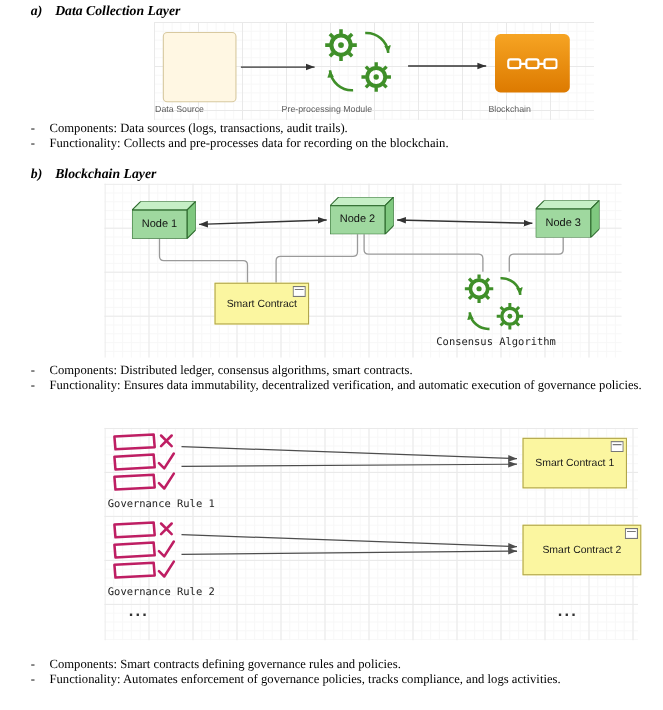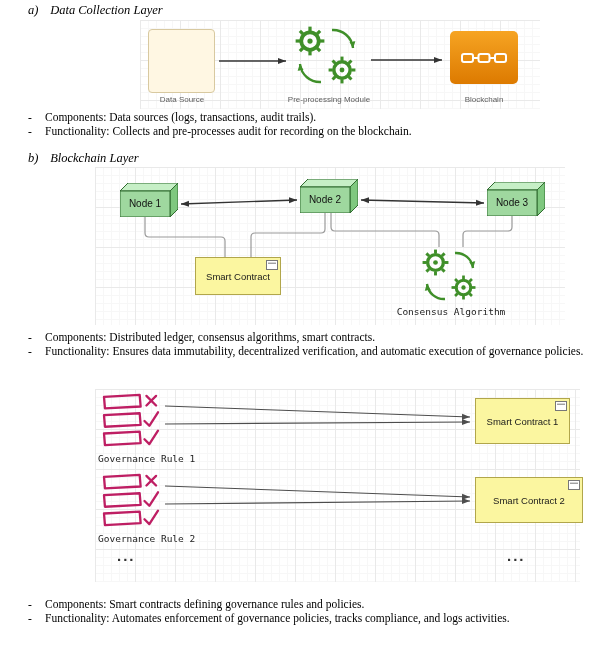--- a/index.html
+++ b/index.html
@@ -1,20 +1,20 @@
 <!DOCTYPE html>
 <html><head>
 <meta charset="utf-8">
 <style>
   html,body{margin:0;padding:0;background:#fff;}
   .page{position:relative;width:603px;height:645px;background:#fff;overflow:hidden;
         font-family:"Liberation Serif",serif;color:#000;}
 
   
-  .heading{position:absolute;left:28px;font-style:italic;font-size:12.5px;white-space:nowrap;}
+  .heading{position:absolute;left:28px;font-style:italic;font-size:12.5px;white-space:nowrap;font-weight:bold;}
   .h-letter{display:inline-block;width:19px;}
 
   
   .bullet-row{position:absolute;left:28px;width:570px;font-size:11.5px;white-space:nowrap;}
   .b-mark{display:inline-block;width:17px;}
 
   
   .diagram{position:absolute;background-color:#ffffff;
     background-image:
       linear-gradient(#e9e9e9 1px, transparent 1px),
@@ -25,21 +25,21 @@
   .layer{position:absolute;left:0;top:0;width:100%;height:100%;}
 
   .box-cream{position:absolute;background:#FFF7E3;border:1px solid #D8C9A0;border-radius:4px;box-sizing:border-box;}
   .box-orange{position:absolute;background:linear-gradient(180deg,#F6A423,#DD7A00);border-radius:5px;
               display:flex;align-items:center;justify-content:center;}
   .box-note{position:absolute;background:#FBF6A0;border:1px solid #B1A64B;box-sizing:border-box;
             display:flex;align-items:center;justify-content:center;
             font-family:"Liberation Sans",sans-serif;font-size:9.5px;color:#1a1a1a;}
   .note-badge{position:absolute;top:2px;right:2px;}
 
-  .shape-label{position:absolute;font-family:"Liberation Sans",sans-serif;font-size:8px;color:#5c5c5c;text-align:center;white-space:nowrap;}
+  .shape-label{position:absolute;font-family:"Liberation Sans",sans-serif;font-size:8px;color:#5c5c5c;white-space:nowrap;}
   .node-label{position:absolute;font-family:"Liberation Sans",sans-serif;font-size:10px;color:#111;text-align:center;white-space:nowrap;}
   .mono-label{position:absolute;font-family:"DejaVu Sans Mono",monospace;font-size:9.5px;color:#222;text-align:center;white-space:nowrap;}
   .mono-label.left{text-align:left;}
   .dots{position:absolute;font-family:"Liberation Sans",sans-serif;font-weight:bold;font-size:15px;letter-spacing:2px;color:#333;}
 
   .arrow-dark{stroke:#333;stroke-width:1.3;}
   .arrow-thin{stroke:#4d4d4d;stroke-width:1.1;}
   .conn{fill:none;stroke:#9a9a9a;stroke-width:1.2;}
   .arc{fill:none;stroke:currentColor;stroke-width:2.4;}
   .green{color:#3F8F29;}
@@ -131,21 +131,21 @@
     </div>
     <div class="shape-label" style="left:1px;top:75px;width:82px">Data Source</div>
     <div class="shape-label" style="left:116px;top:75px;width:146px">Pre-processing Module</div>
     <div class="shape-label" style="left:304px;top:75px;width:80px">Blockchain</div>
   </div>
 
   <div class="bullet-row" style="top:111px">
     <span class="b-mark">-</span><span>Components: Data sources (logs, transactions, audit trails).</span>
   </div>
   <div class="bullet-row" style="top:125px">
-    <span class="b-mark">-</span><span>Functionality: Collects and pre-processes audit for recording on the blockchain.</span>
+    <span class="b-mark">-</span><span>Functionality: Collects and pre-processes data for recording on the blockchain.</span>
   </div>
 
   <div class="heading" style="top:151px">
     <span class="h-letter">b)</span>
     <span class="h-title">Blockchain Layer</span>
   </div>
 
   <div class="diagram" style="left:95px;top:167px;width:470px;height:158px">
     <svg class="layer" viewBox="0 0 470 158">
       <path class="conn" d="M50,50 V66 Q50,70 54,70 H126 Q130,70 130,74 V90"></path>

